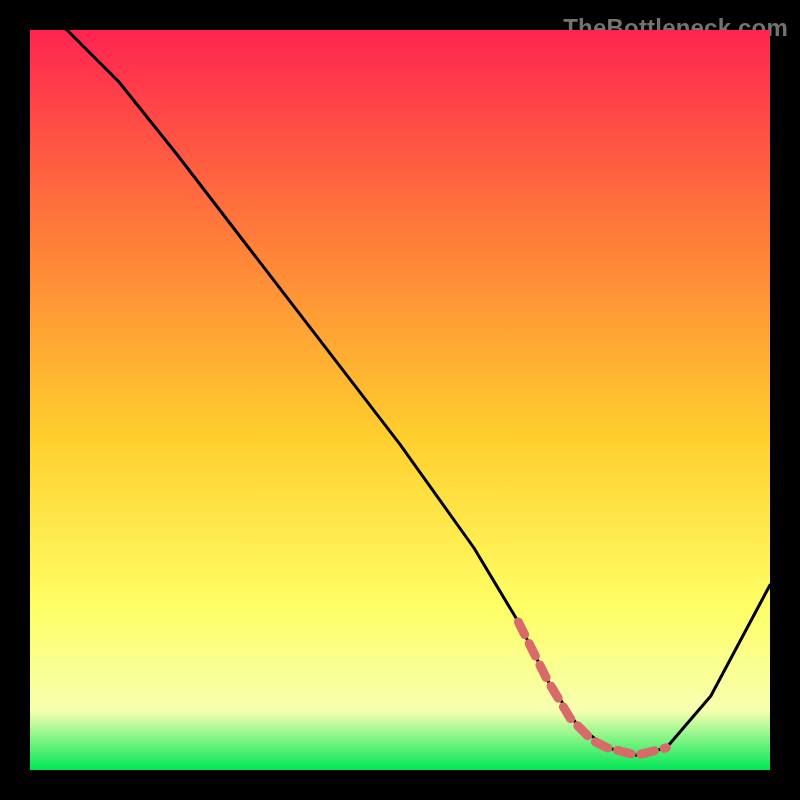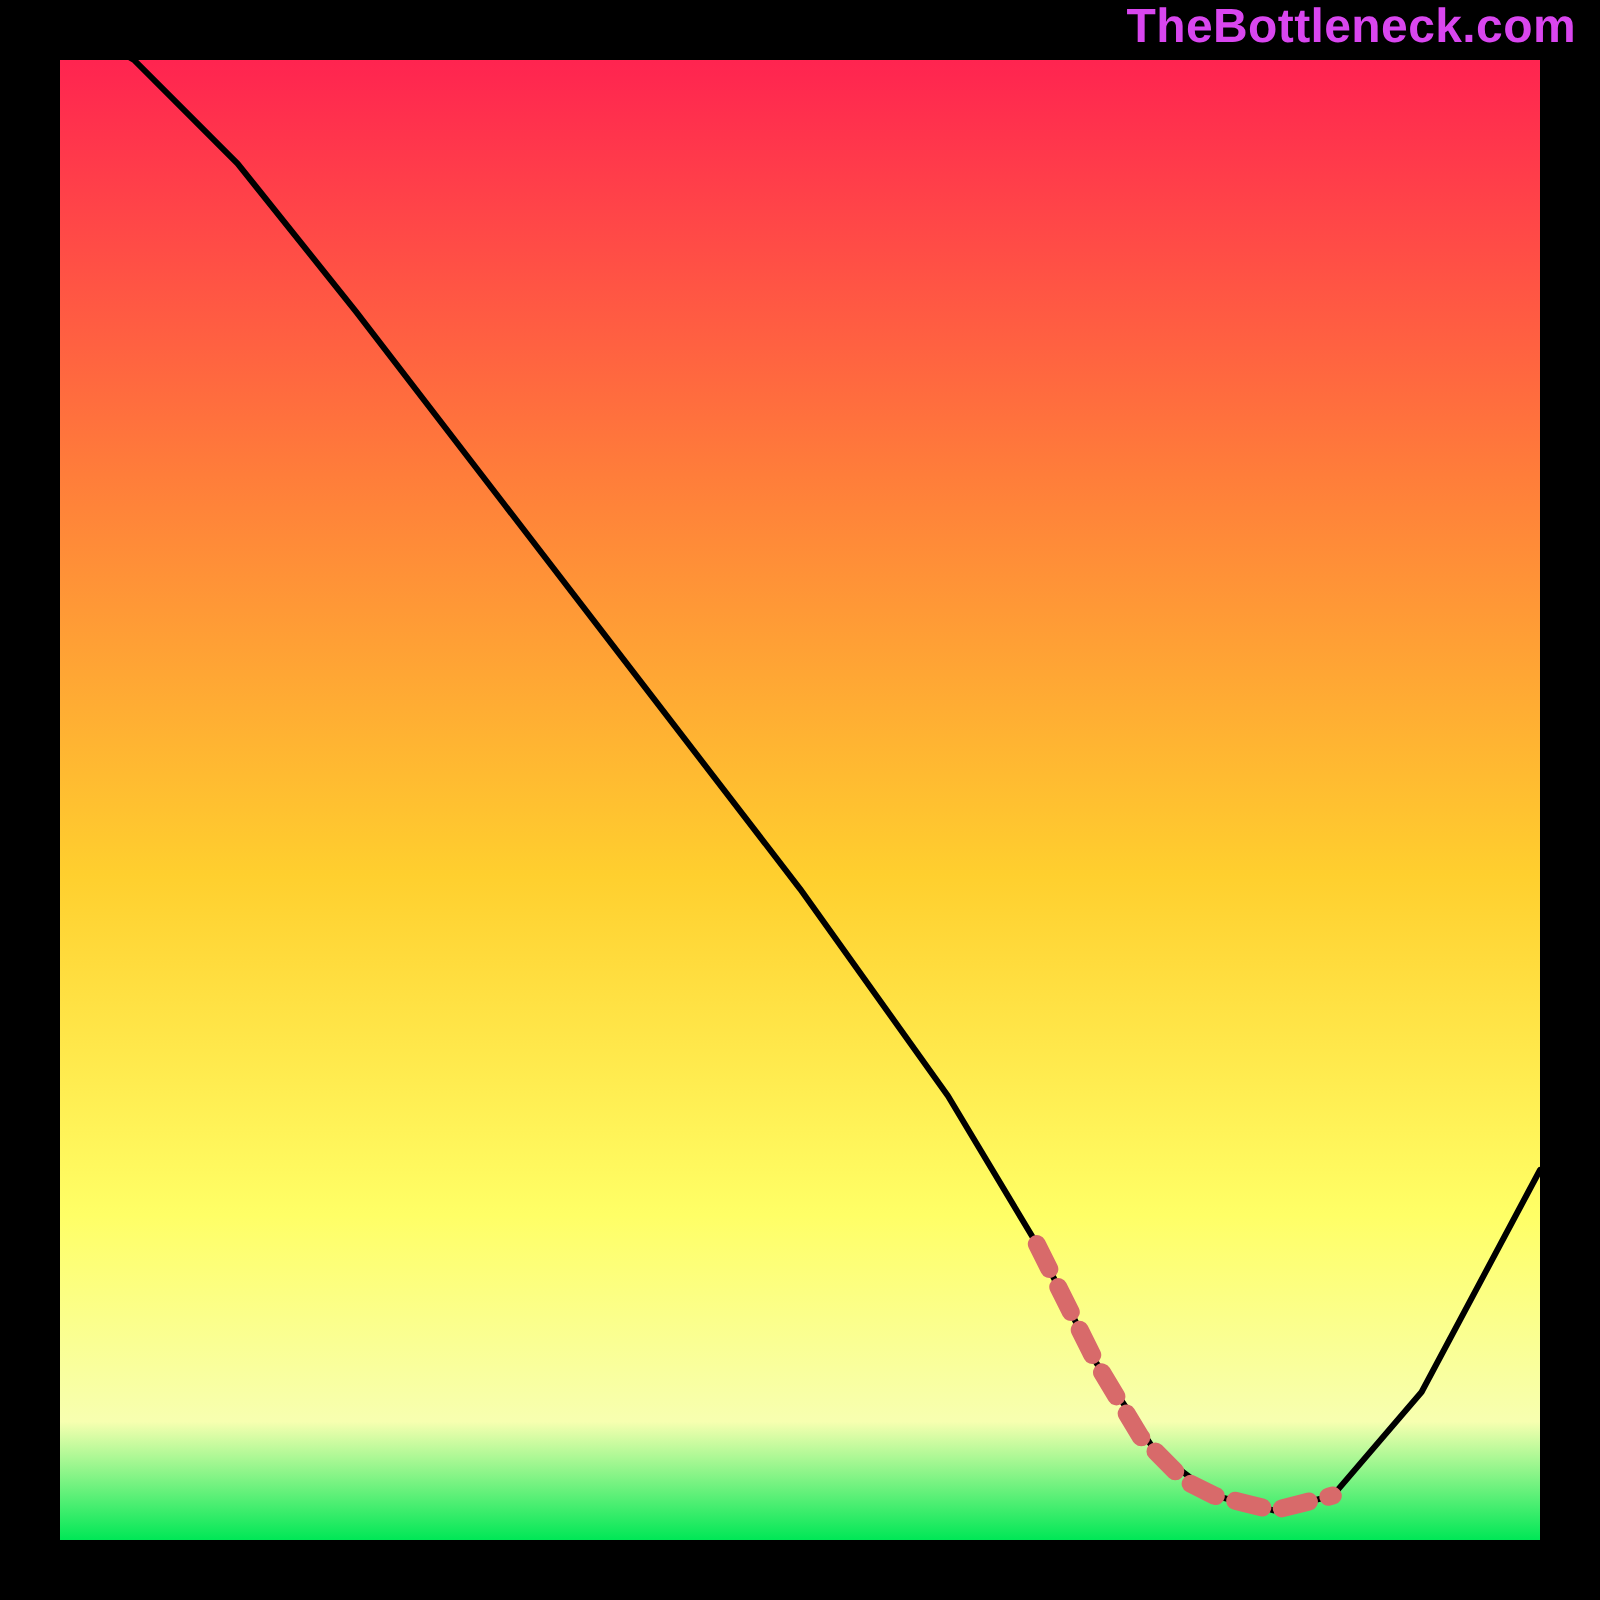--- a/index.html
+++ b/index.html
@@ -5,26 +5,26 @@
   * { margin: 0; padding: 0; box-sizing: border-box; }
   html, body { width: 800px; height: 800px; background: #000; overflow: hidden; }
   .stage {
     position: relative;
     width: 800px;
     height: 800px;
     background: #000;
   }
   .watermark {
     position: absolute;
-    top: 0;
+    top: 14px;
     right: 12px;
     font-family: Arial, Helvetica, sans-serif;
     font-size: 24px;
     font-weight: 600;
-    color: #d946ef;
+    color: #737373;
     letter-spacing: 0.2px;
   }
   .plot {
     position: absolute;
     left: 30px;
     top: 30px;
     width: 740px;
     height: 740px;
   }
   .plot svg { display: block; }

